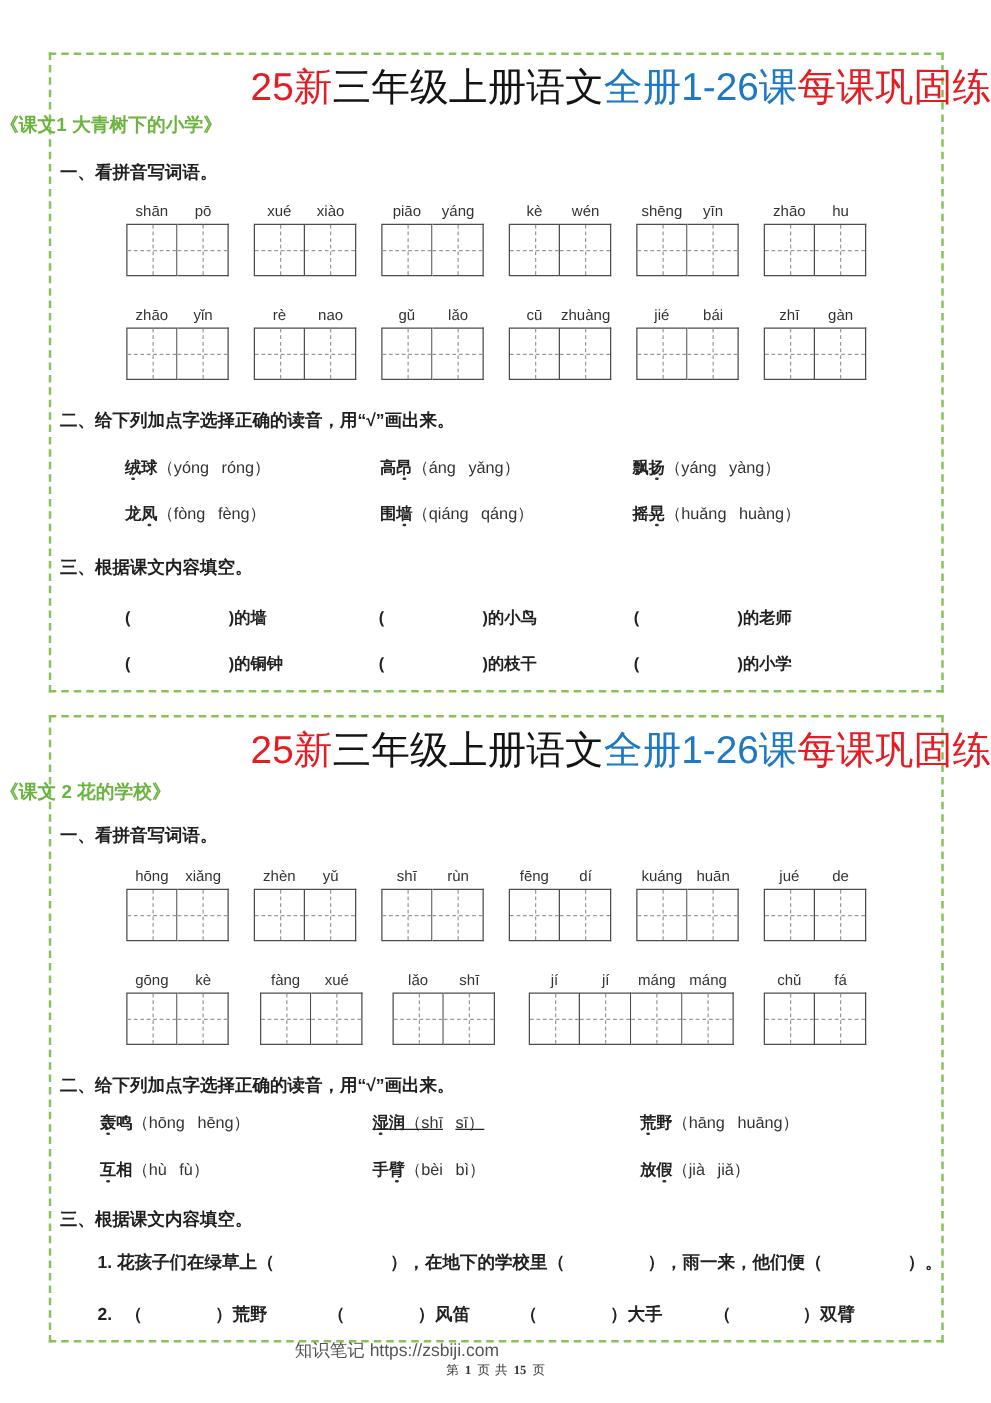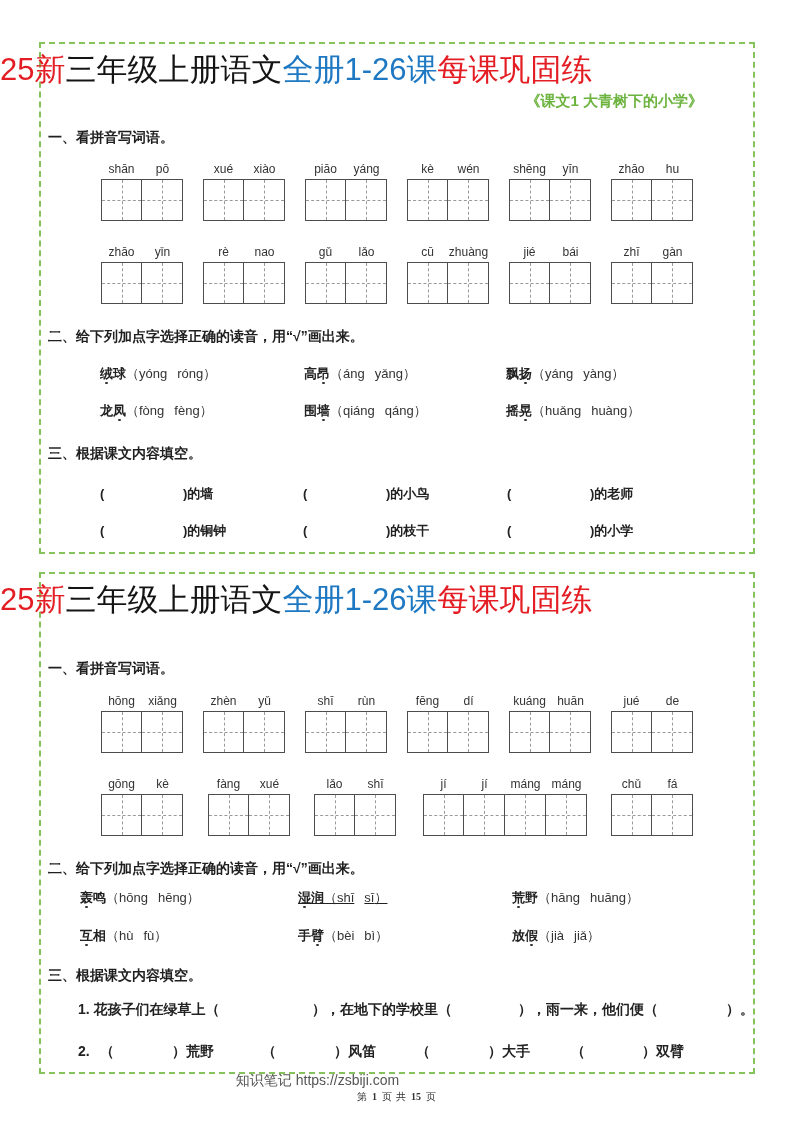--- a/index.html
+++ b/index.html
@@ -5,28 +5,28 @@
     html, body { margin: 0; padding: 0; background: #ffffff; }
     #page {
       position: relative; width: 793px; height: 1122px; background: #ffffff; overflow: hidden;
       font-family: "Liberation Sans", "DejaVu Sans", sans-serif; color: #1f1f1f;
     }
     .frame {
       position: absolute; left: 39px; width: 716px; box-sizing: border-box;
       border: 2px dashed #86c35b;
     }
     .title {
-      position: absolute; left: 0; width: 793px; text-align: left; white-space: nowrap;
+      position: absolute; left: 0; width: 793px; text-align: right; white-space: nowrap;
       font-size: 31px; line-height: 36px; font-family: "Liberation Sans", sans-serif;
     }
     .t-red { color: #e31d23; }
     .t-black { color: #141414; }
     .t-blue { color: #1e78c2; }
     .subtitle {
-      position: absolute; left: 0; width: 703px; text-align: right; white-space: nowrap;
+      position: absolute; left: 0; width: 703px; text-align: left; white-space: nowrap;
       font-size: 15px; line-height: 20px; color: #6cb33f; font-weight: bold;
       font-family: "Liberation Sans", sans-serif;
     }
     .heading {
       position: absolute; left: 48px; font-size: 14px; line-height: 20px; font-weight: bold;
       color: #1f1f1f; white-space: nowrap; font-family: "Liberation Sans", sans-serif;
     }
     .grp { position: absolute; display: flex; }
     .col { width: 41px; position: relative; }
     .py {
@@ -248,20 +248,21 @@
   <span class="blank" style="left:303px;top:521px;">(</span>
   <span class="blank" style="left:386px;top:521px;">)的枝干</span>
   <span class="blank" style="left:507px;top:521px;">(</span>
   <span class="blank" style="left:590px;top:521px;">)的小学</span>
 
   <div class="frame" style="top:572px;height:502px;"></div>
 
   <div class="title" style="top:582px;">
     <span class="t-red">25新</span><span class="t-black">三年级上册语文</span><span class="t-blue">全册1-26课</span><span class="t-red">每课巩固练</span>
   </div>
+  <div class="subtitle" style="top:624px;">《课文 2 花的学校》</div>
 
   <div class="heading" style="top:658px;">一、看拼音写词语。</div>
 
   <div class="grp" style="left:101px;top:692px;">
     <div class="col">
         <div class="py">hōng</div>
         <div class="cell"></div>
       </div>
     <div class="col">
         <div class="py">xiǎng</div>

